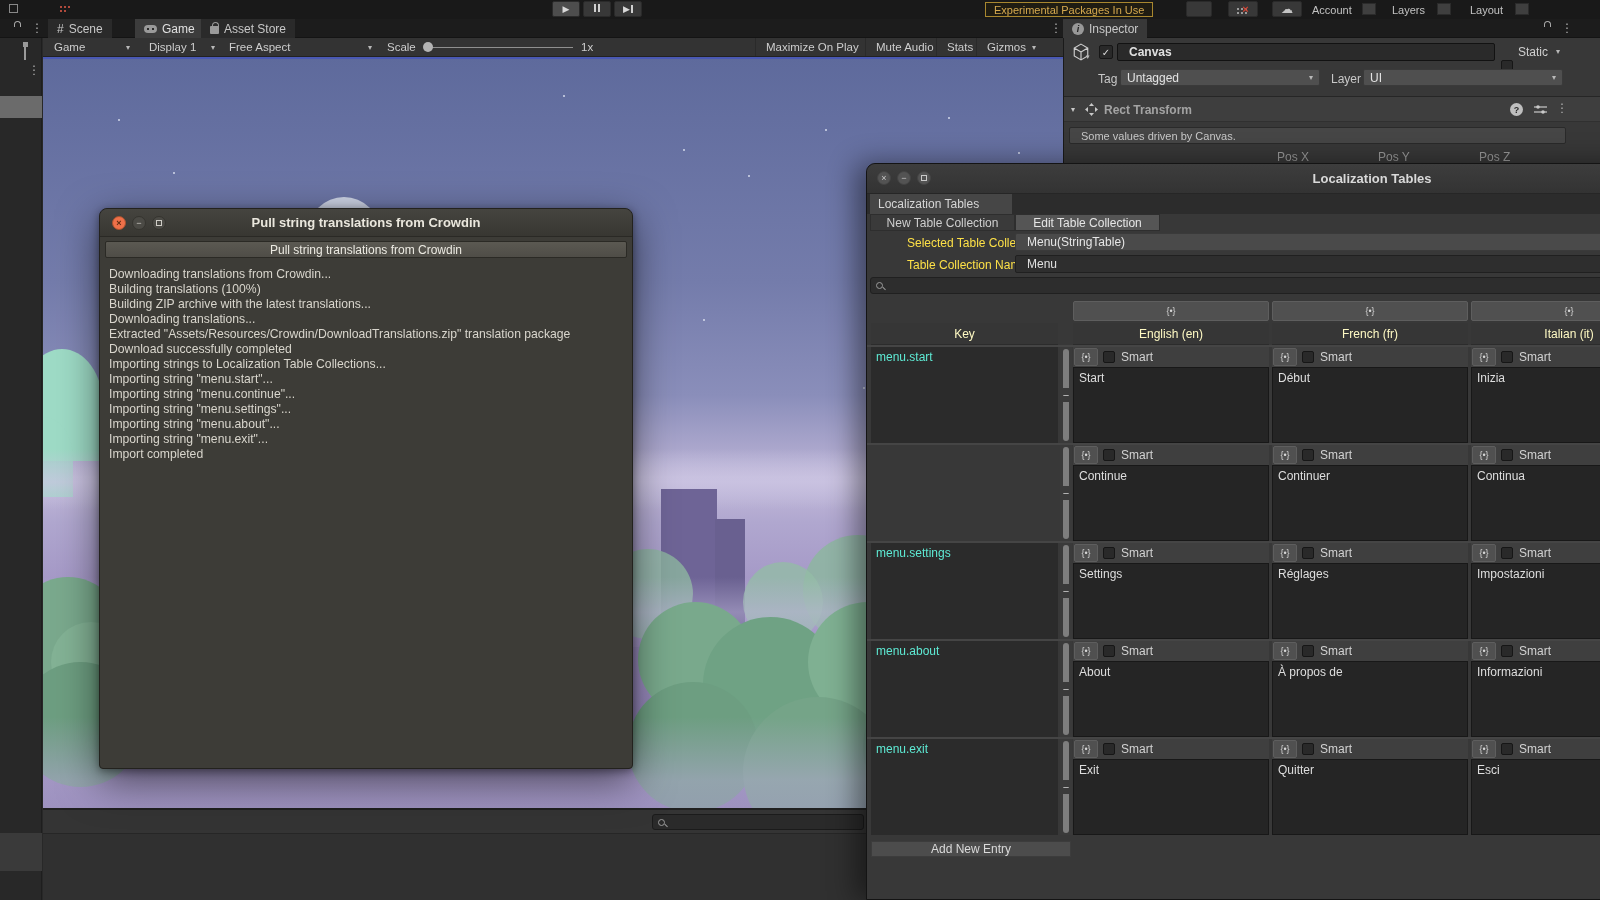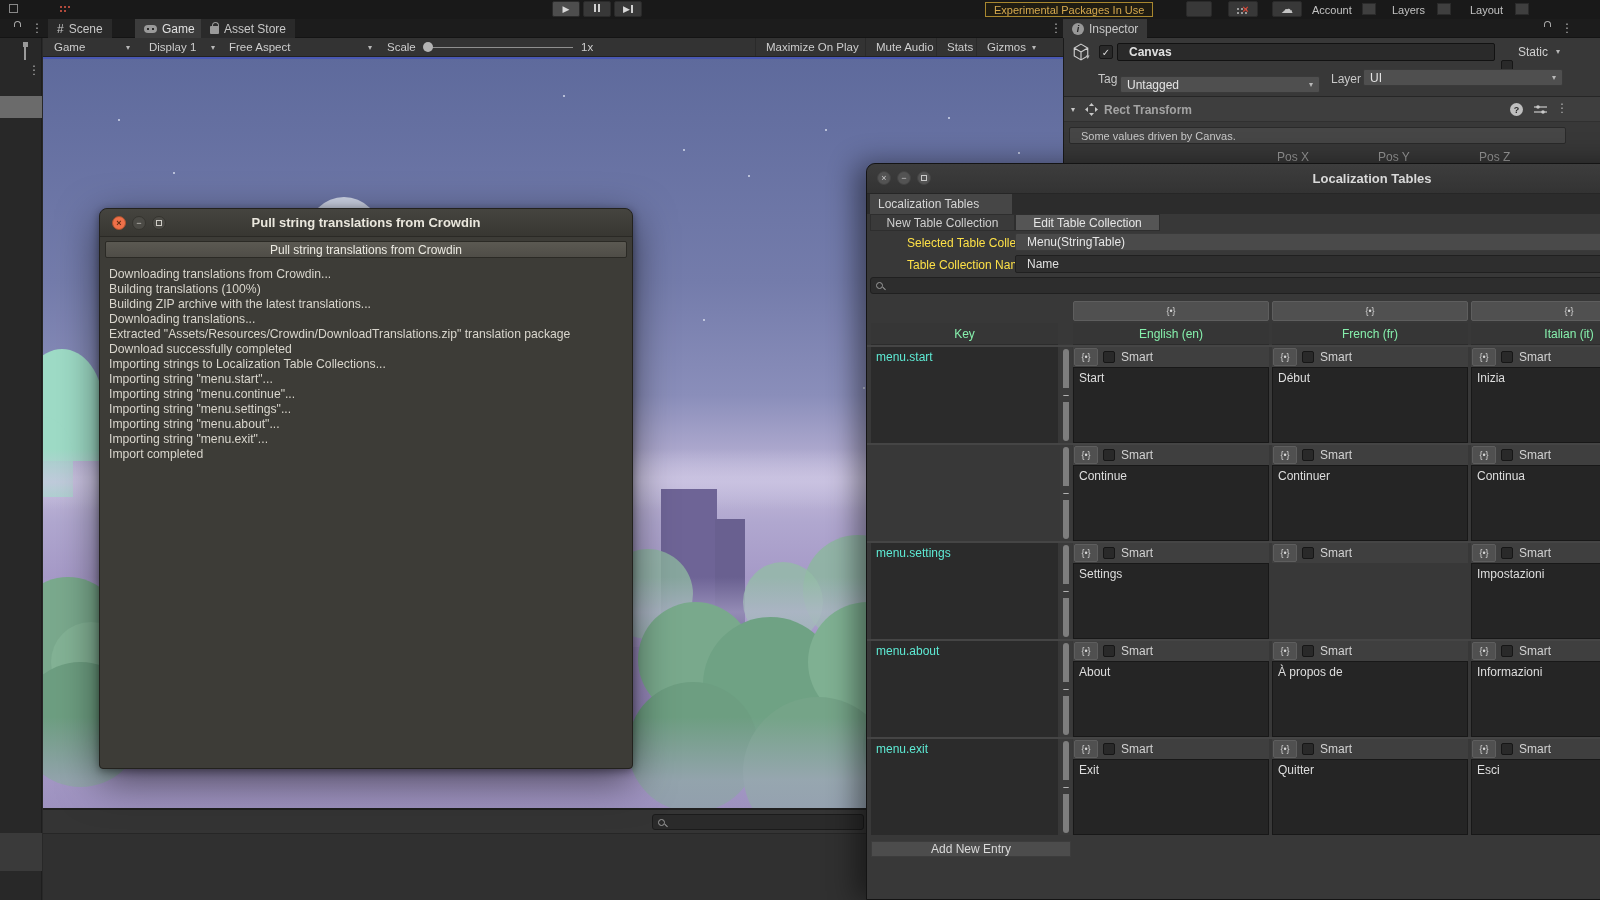--- a/index.html
+++ b/index.html
@@ -110,21 +110,21 @@
             background:linear-gradient(#3d3d3d,#333333); border-bottom:1px solid #262626; }
   #loc-titlebar .wbtn.gray2 { background:#535353; border:1px solid #434343; color:#c9c9c9; }
   #loc-title { left:0; top:7px; width:100%; text-align:center; font-weight:bold; font-size:13px; color:#d9d9d9; }
   #loc-tabstrip { left:0; top:30px; width:100%; height:20px; background:#2c2c2c; }
   #loc-tab { left:3px; top:0; width:142px; height:20px; background:#464646; color:#d6d6d6;
              display:flex; align-items:center; padding:0 8px; font-size:12px; }
   .loc-btn { position:absolute; height:17px; display:flex; align-items:center; justify-content:center;
              font-size:12px; border:1px solid #2e2e2e; color:#cfcfcf; background:#3a3a3a; }
   .loc-btn.sel { background:#555; color:#e6e6e6; }
   .loc-label { position:absolute; color:#fde047; font-size:12px;margin-left:34px; }
-  .hcell { position:absolute; height:22px; background:#363636; color:#86efac; display:flex; align-items:center;
+  .hcell { position:absolute; height:22px; background:#363636; color:#fef9c3; display:flex; align-items:center;
            justify-content:center; font-size:12px; border-bottom:1px solid #2c2c2c; }
   .meta-btn { position:absolute; background:#505050; border:1px solid #5e5e5e; border-radius:2px; color:#d5d5d5;
               display:flex; align-items:center; justify-content:center; font-size:9px; }
   .lrow { position:absolute; left:0; width:1012px; height:96px; box-shadow:0 -2px 0 #454545; }
   .kcell { position:absolute; left:4px; top:0; width:187px; height:96px; background:#2b2b2b; color:#5eead4;
            padding:3px 5px; font-size:12px; }
   .strip { position:absolute; left:193px; top:0; width:12px; height:96px; background:#3a3a3a; }
   .sbar { position:absolute; left:3px; top:2px; width:6px; height:92px; background:#7e7e7e; border-radius:3px; }
   .minusbox { position:absolute; left:0; top:41px; width:12px; height:14px; background:#3a3a3a; color:#d0d0d0;
               display:flex; align-items:center; justify-content:center; font-size:11px; }
@@ -295,21 +295,21 @@
         <span>✓</span>
       </div>
     <div class="field" style="left:53px;top:5px;width:378px;height:18px;font-weight:600;">
         <span>Canvas</span>
       </div>
     <div class="cb abs" style="left:437px;top:8px;width:12px;height:12px;"></div>
     <span class="abs" style="left:454px;top:7px;color:#cfcfcf;">Static</span>
     <span class="abs" style="left:492px;top:9px;font-size:8px;color:#b8b8b8;">▾</span>
 
     <span class="abs" style="left:34px;top:34px;color:#c8c8c8;">Tag</span>
-    <div class="dropd" style="left:56px;top:38px;width:200px;height:17px;">
+    <div class="dropd" style="left:56px;top:31px;width:200px;height:17px;">
       <span>Untagged</span>
         <span class="dd-arrow">▾</span>
     </div>
     <span class="abs" style="left:267px;top:34px;color:#c8c8c8;">Layer</span>
     <div class="dropd" style="left:299px;top:31px;width:200px;height:17px;">
       <span>UI</span>
         <span class="dd-arrow">▾</span>
     </div>
 
     <div class="comp-head" style="left:0;top:58px;width:537px;height:26px;">
@@ -383,21 +383,21 @@
     </div>
     <div class="loc-btn" style="left:3px;top:50px;width:145px;">New Table Collection</div>
     <div class="loc-btn sel" style="left:148px;top:50px;width:145px;">Edit Table Collection</div>
 
     <span class="loc-label" style="left:6px;top:72px;">Selected Table Collection</span>
     <div class="field" style="left:148px;top:69px;width:856px;height:18px;background:#4a4a4a;border-color:#3a3a3a;color:#e6e6e6;">
       <span>Menu(StringTable)</span>
     </div>
     <span class="loc-label" style="left:6px;top:94px;">Table Collection Name</span>
     <div class="field" style="left:148px;top:91px;width:856px;height:18px;background:#2e2e2e;border-color:#202020;">
-      <span>Name</span>
+      <span>Menu</span>
     </div>
     <div class="searchbox" style="left:3px;top:113px;width:1001px;height:17px;background:#2d2d2d;border-color:#202020;">
       <span class="mag"></span>
     </div>
 
     <div class="meta-btn" style="left:206px;top:137px;width:196px;height:20px;">{•}</div>
     <div class="meta-btn" style="left:405px;top:137px;width:196px;height:20px;">{•}</div>
     <div class="meta-btn" style="left:604px;top:137px;width:196px;height:20px;">{•}</div>
 
     <div class="hcell" style="left:4px;top:159px;width:187px;">Key</div>
@@ -481,20 +481,21 @@
             <span class="smartlbl">Smart</span>
           </div>
           <div class="lbody">Settings</div>
         </div>
       <div class="lcell" style="left:405px;">
           <div class="lhead">
             <span class="meta-btn">{•}</span>
             <span class="cb"></span>
             <span class="smartlbl">Smart</span>
           </div>
+          <div class="lbody">Réglages</div>
         </div>
       <div class="lcell" style="left:604px;">
           <div class="lhead">
             <span class="meta-btn">{•}</span>
             <span class="cb"></span>
             <span class="smartlbl">Smart</span>
           </div>
           <div class="lbody">Impostazioni</div>
         </div>
     </div>

